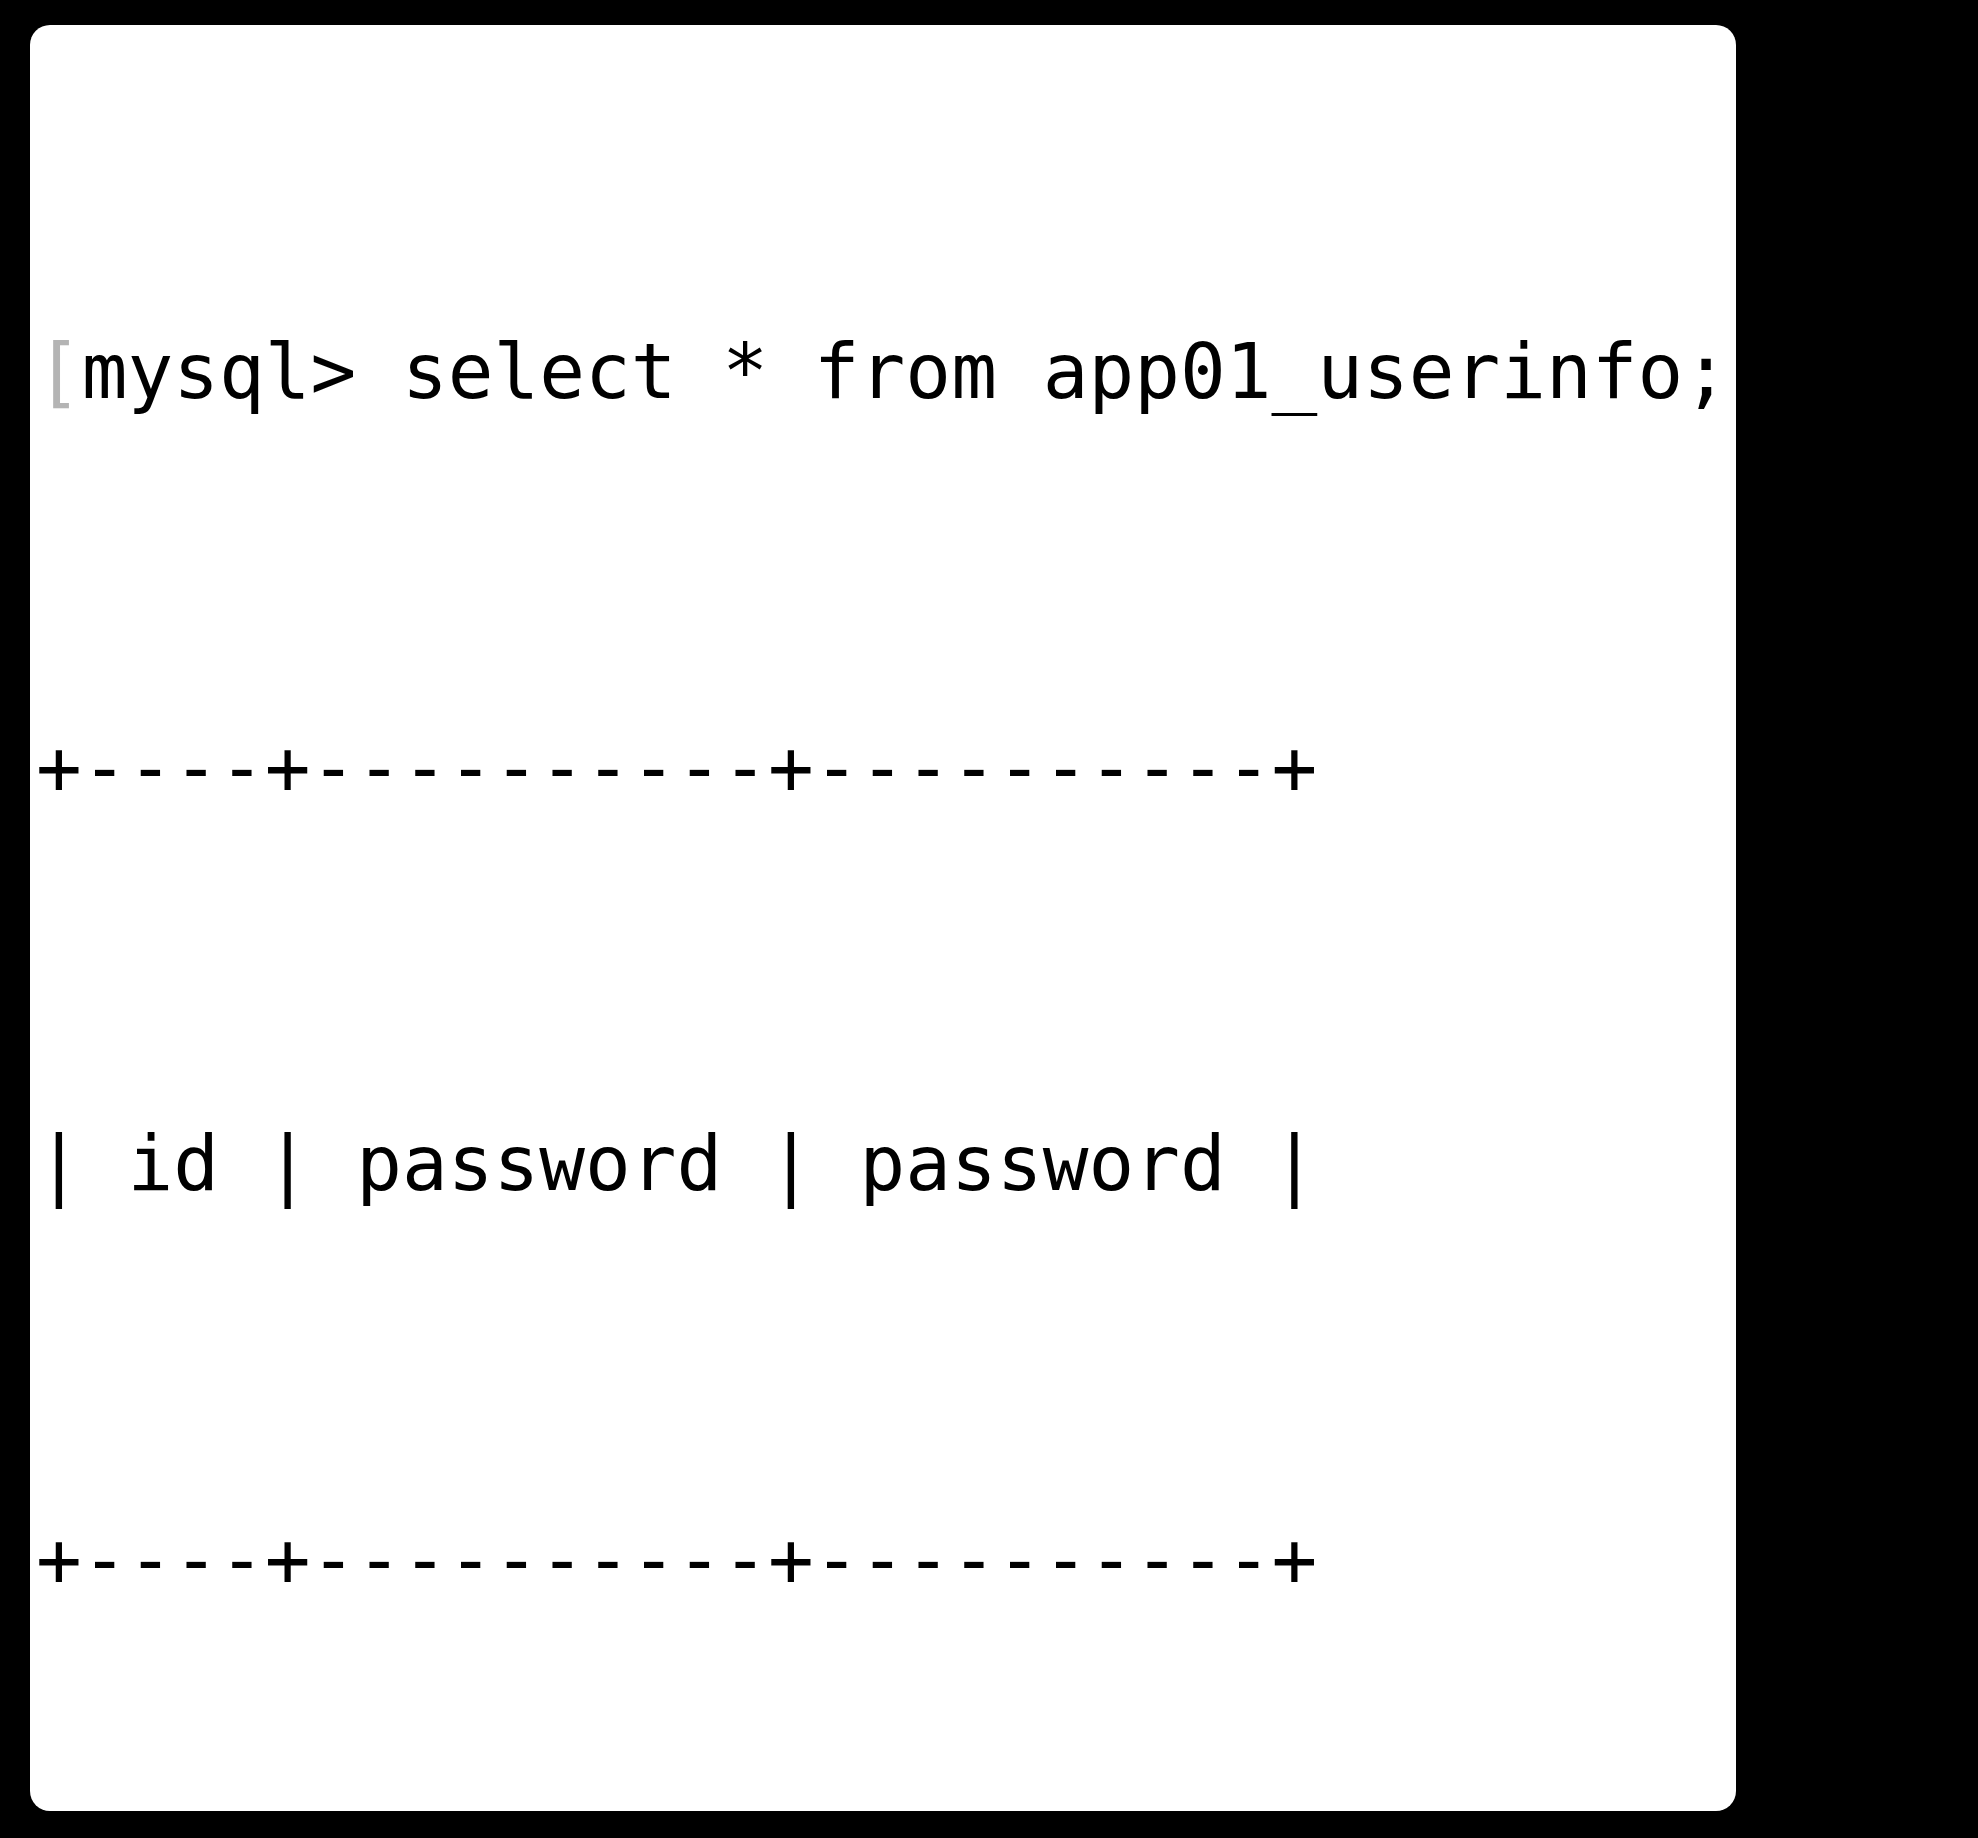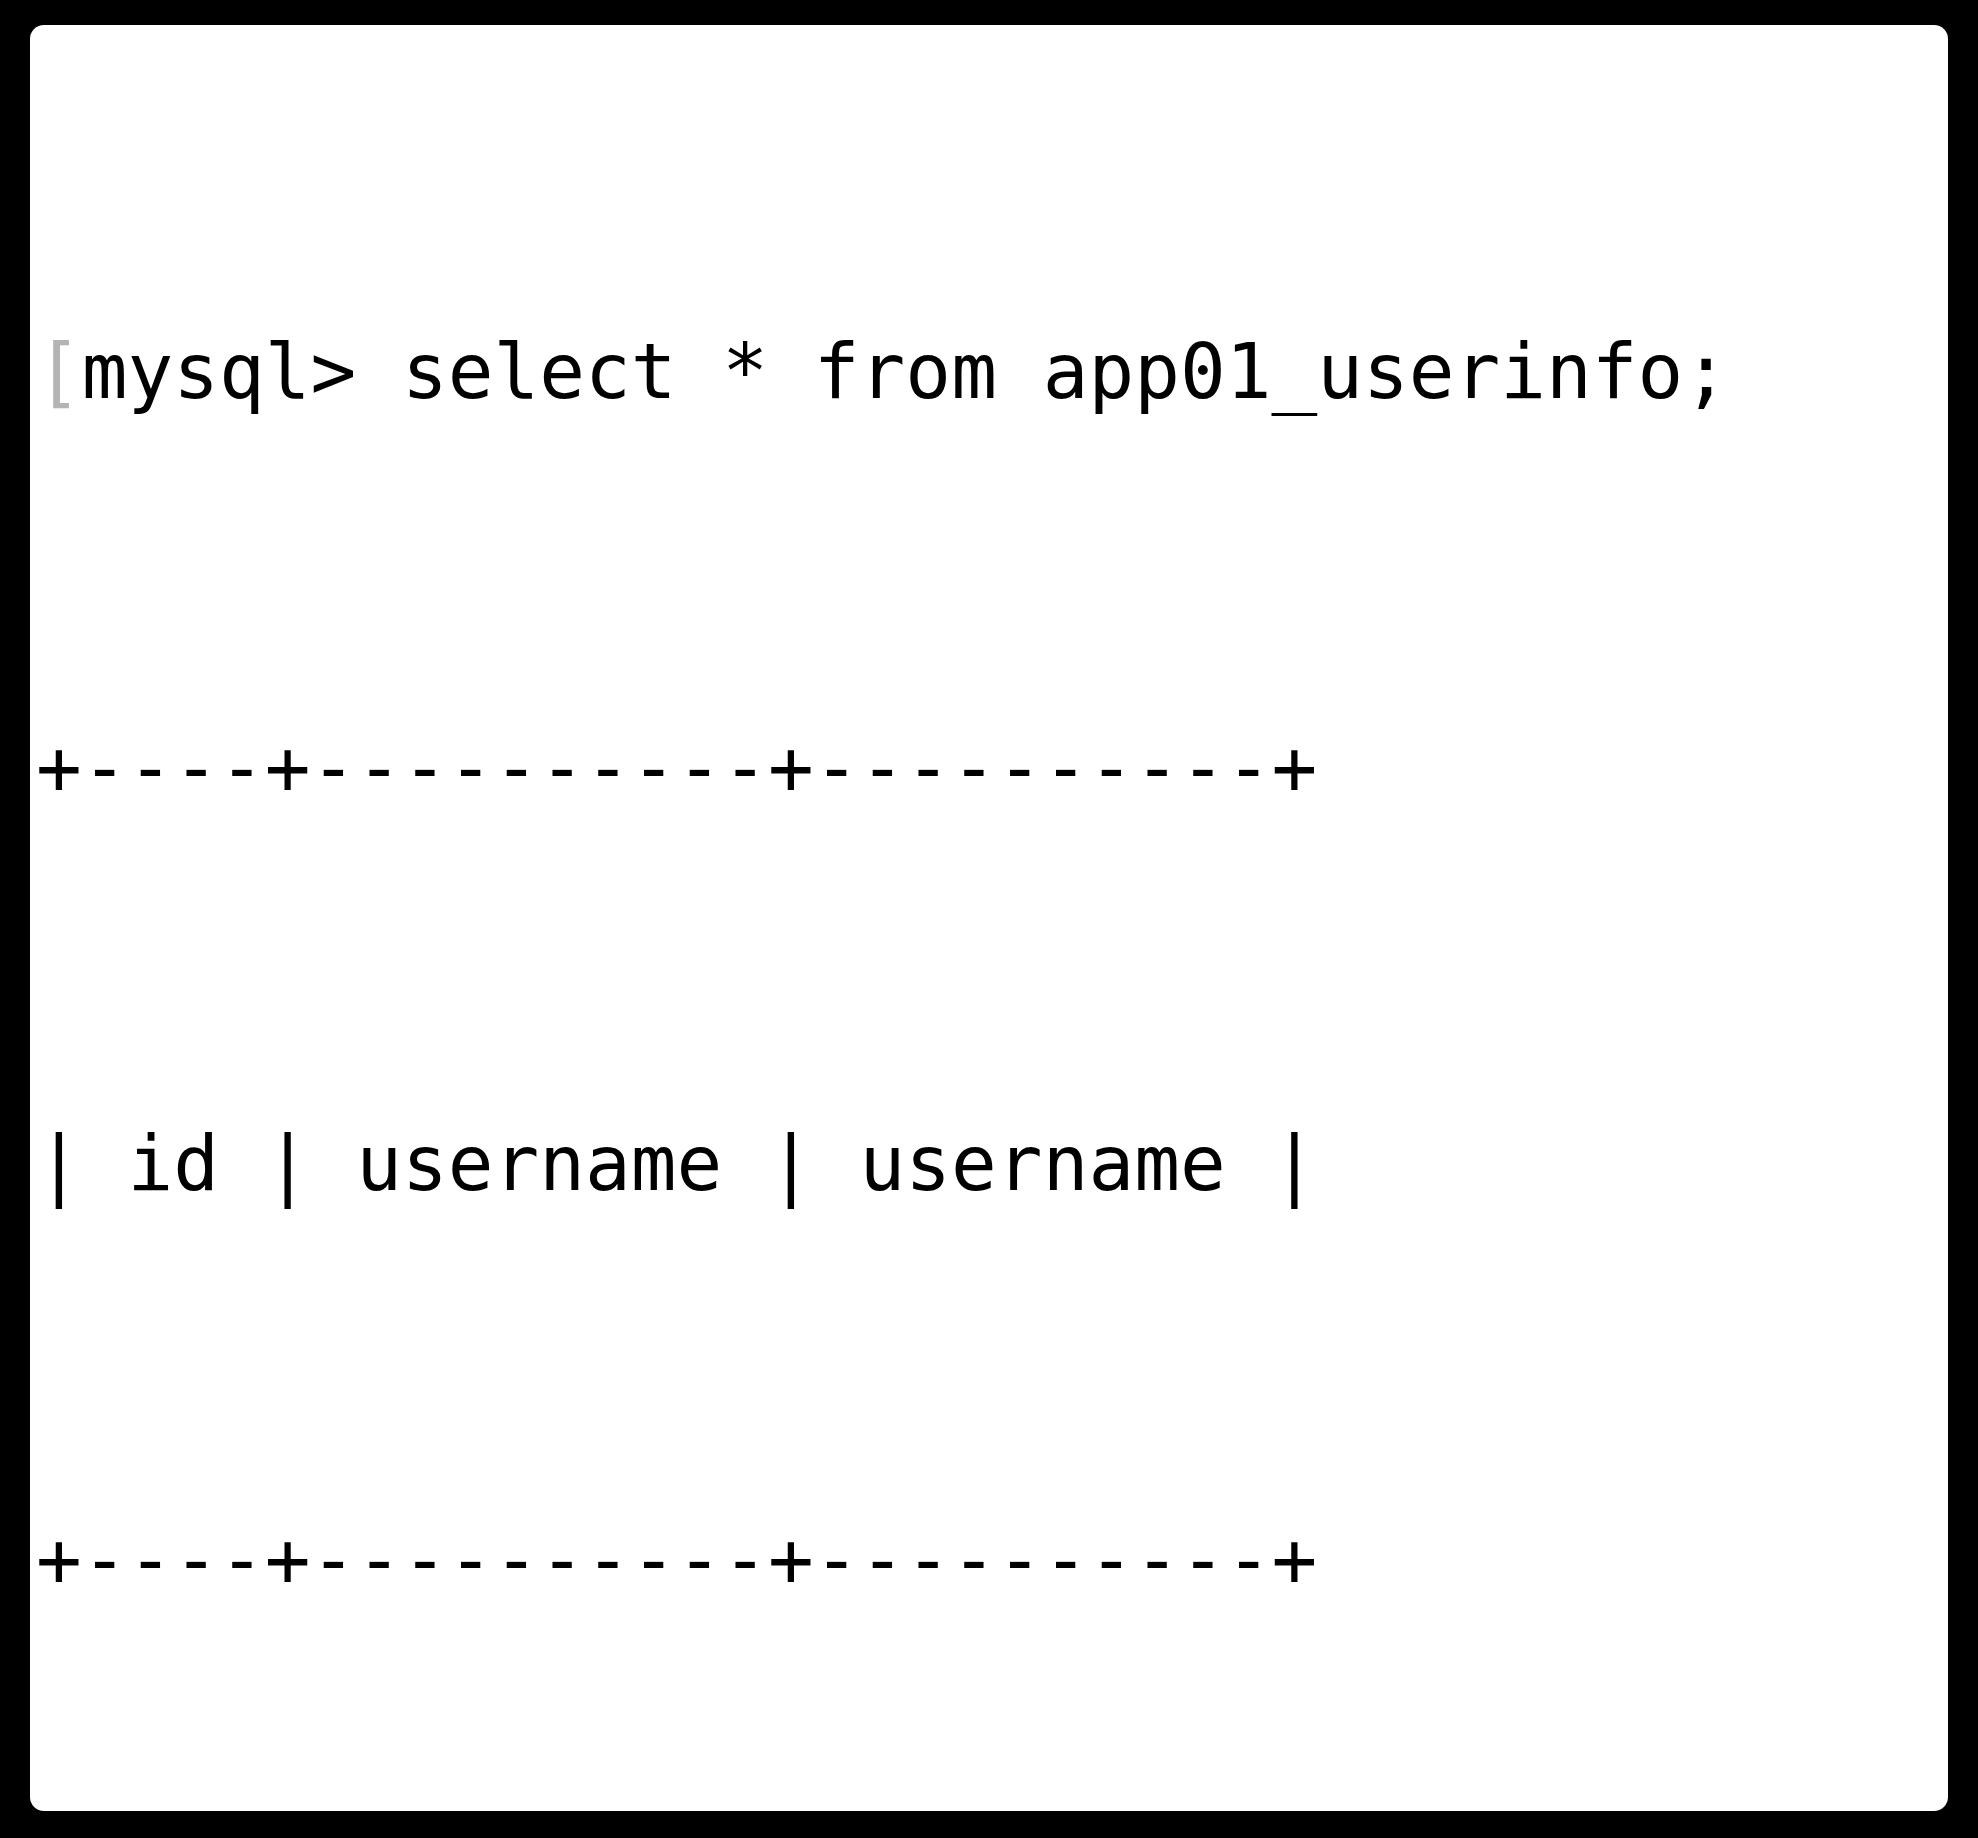--- a/index.html
+++ b/index.html
@@ -11,24 +11,24 @@
     position: relative;
     width: 1978px;
     height: 1838px;
     background: #000000;
     overflow: hidden;
   }
   #terminal-window {
     position: absolute;
     left: 30px;
     top: 25px;
-    width: 1918px;
+    width: 1706px;
     height: 1786px;
     background: #ffffff;
-    border-radius: 14px;
+    border-radius: 20px;
     overflow: hidden;
   }
   #terminal-body {
     position: absolute;
     left: 0px;
     top: 0px;
     width: 1918px;
     height: 1786px;
     font-family: "DejaVu Sans Mono", "Liberation Mono", monospace;
     font-size: 76px;
@@ -52,21 +52,21 @@
 <body>
 
 <div id="screen">
   <div id="terminal-window">
     <div id="terminal-body">
 
       <div class="term-line"><span class="prompt-marker">[</span><span>mysql&gt; select * from app01_userinfo;</span></div>
 
       <div class="term-line">+----+----------+----------+</div>
 
-      <div class="term-line">| id | username | username |</div>
+      <div class="term-line">| id | password | password |</div>
 
       <div class="term-line">+----+----------+----------+</div>
 
       
 
       
 
       
 
       

